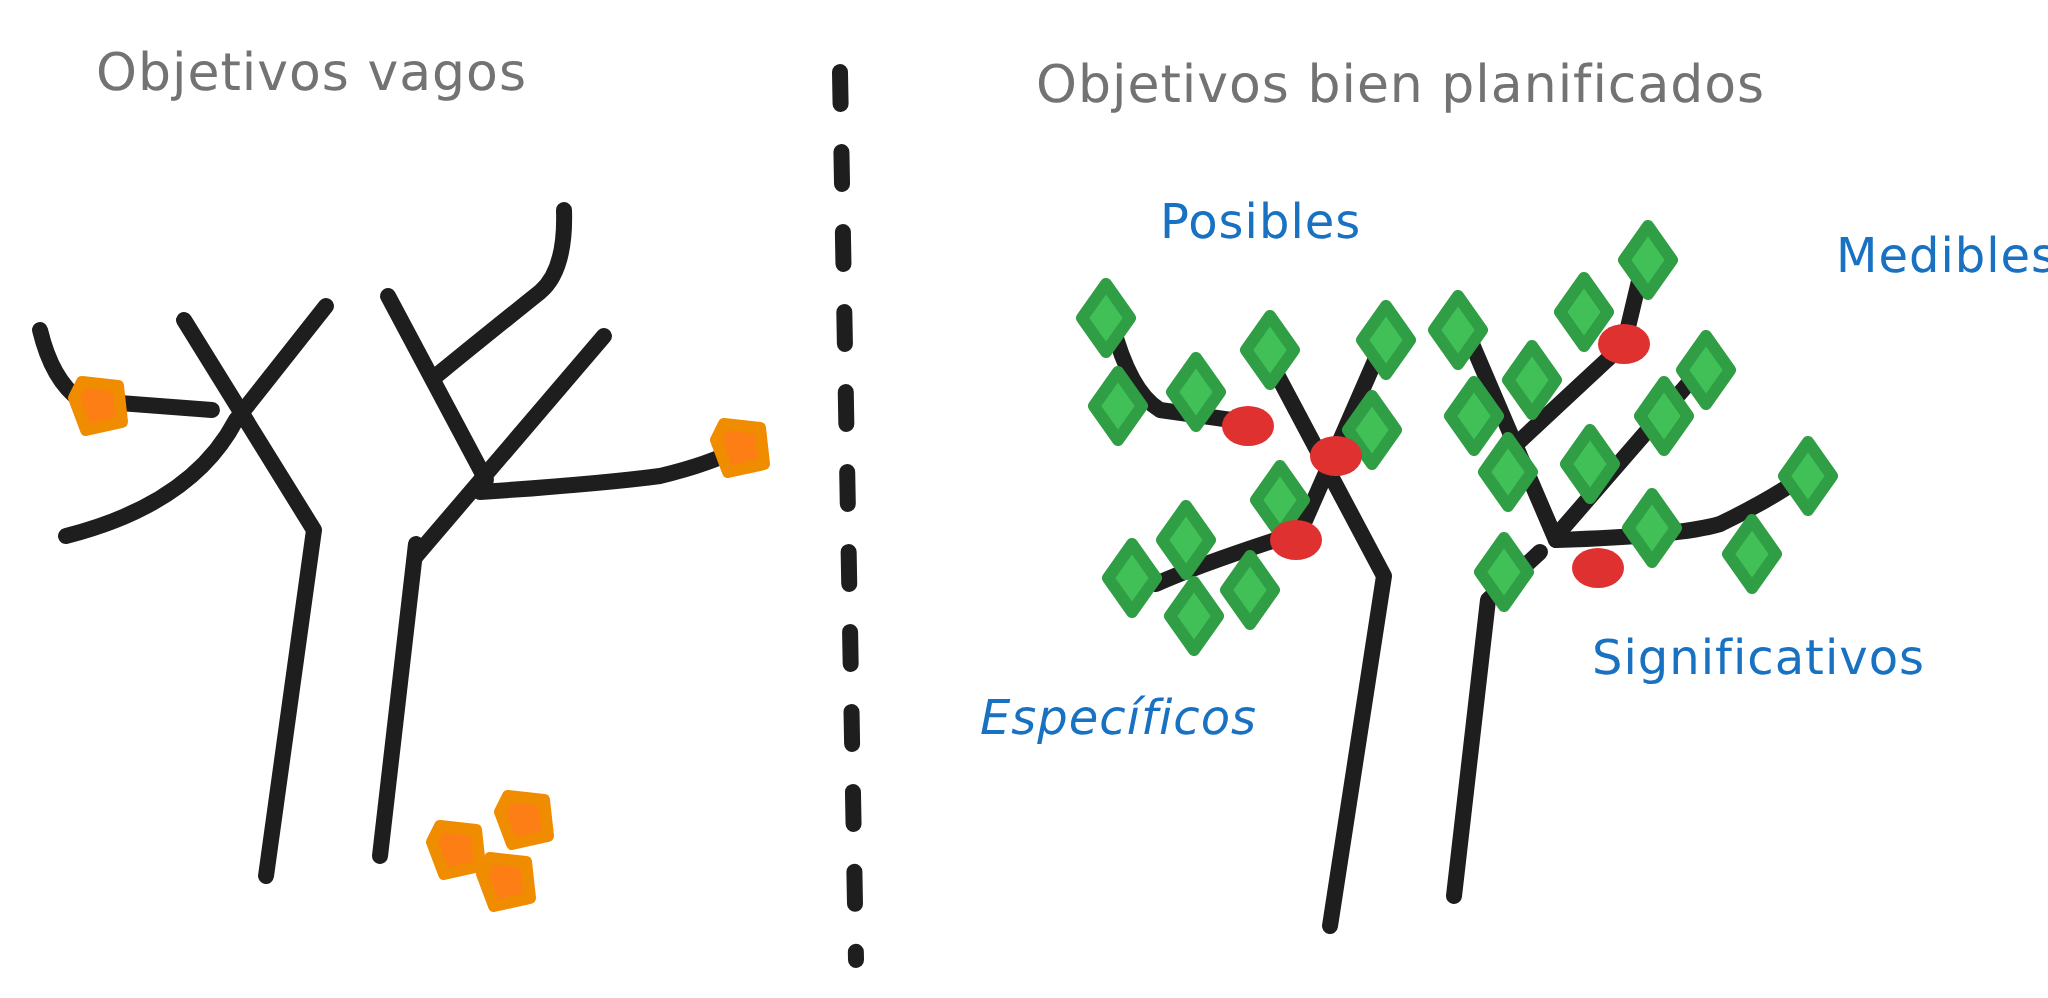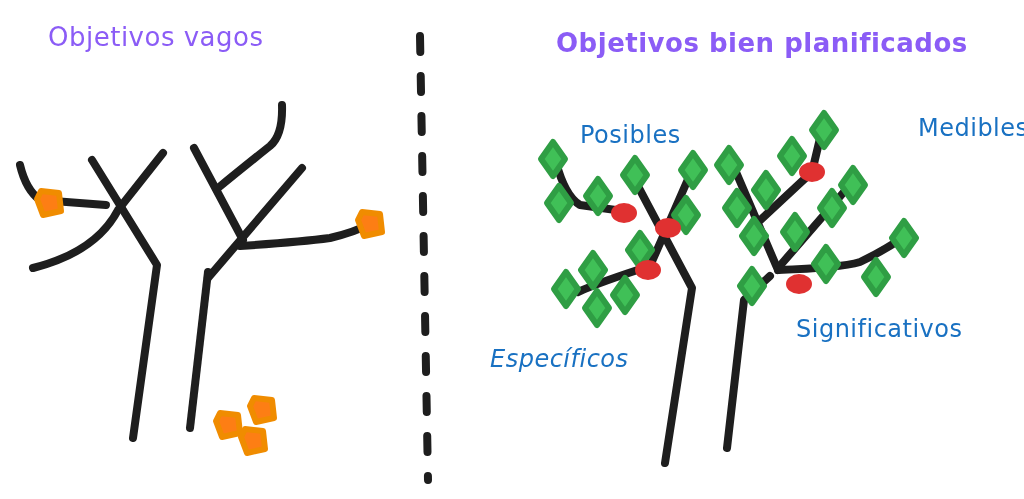--- a/index.html
+++ b/index.html
@@ -1,27 +1,27 @@
 <!DOCTYPE html>
 <html><head>
 <meta charset="utf-8">
 <style>
   html, body { margin: 0; padding: 0; background: #ffffff; }
   body { width: 1024px; height: 499px; position: relative; overflow: hidden; font-family: "DejaVu Sans", sans-serif; }
-  .title { position: absolute; color: #8b5cf6; font-size: 26px; letter-spacing: 0.5px; white-space: nowrap; }
+  .title { position: absolute; color: #737373; font-size: 26px; letter-spacing: 0.5px; white-space: nowrap; }
   .label { position: absolute; color: #1971c2; font-size: 24px; letter-spacing: 0.5px; white-space: nowrap; }
   svg { position: absolute; left: 0; top: 0; }
 </style>
 </head>
 <body>
 
 <div class="title" style="left:48px; top:22px;">Objetivos vagos</div>
-<div class="title" style="left:556px; top:28px;font-weight:bold;">Objetivos bien planificados</div>
+<div class="title" style="left:518px; top:28px;">Objetivos bien planificados</div>
 
-<div class="label" style="left:580px; top:97px;margin-top:24px;">Posibles</div>
+<div class="label" style="left:580px; top:97px;">Posibles</div>
 <div class="label" style="left:878px; top:114px;margin-left:40px;">Medibles</div>
 <div class="label" style="left:490px; top:345px;font-style:italic;">Específicos</div>
 <div class="label" style="left:796px; top:315px;">Significativos</div>
 
 <svg width="1024" height="499" viewBox="0 0 1024 499">
   <defs>
     <g id="leaf">
       <path d="M0,-17 L12,0 L0,17 L-12,0 Z" fill="#40c057" stroke="#2f9e44" stroke-width="6" stroke-linejoin="round"></path>
     </g>
     <g id="dleaf">

